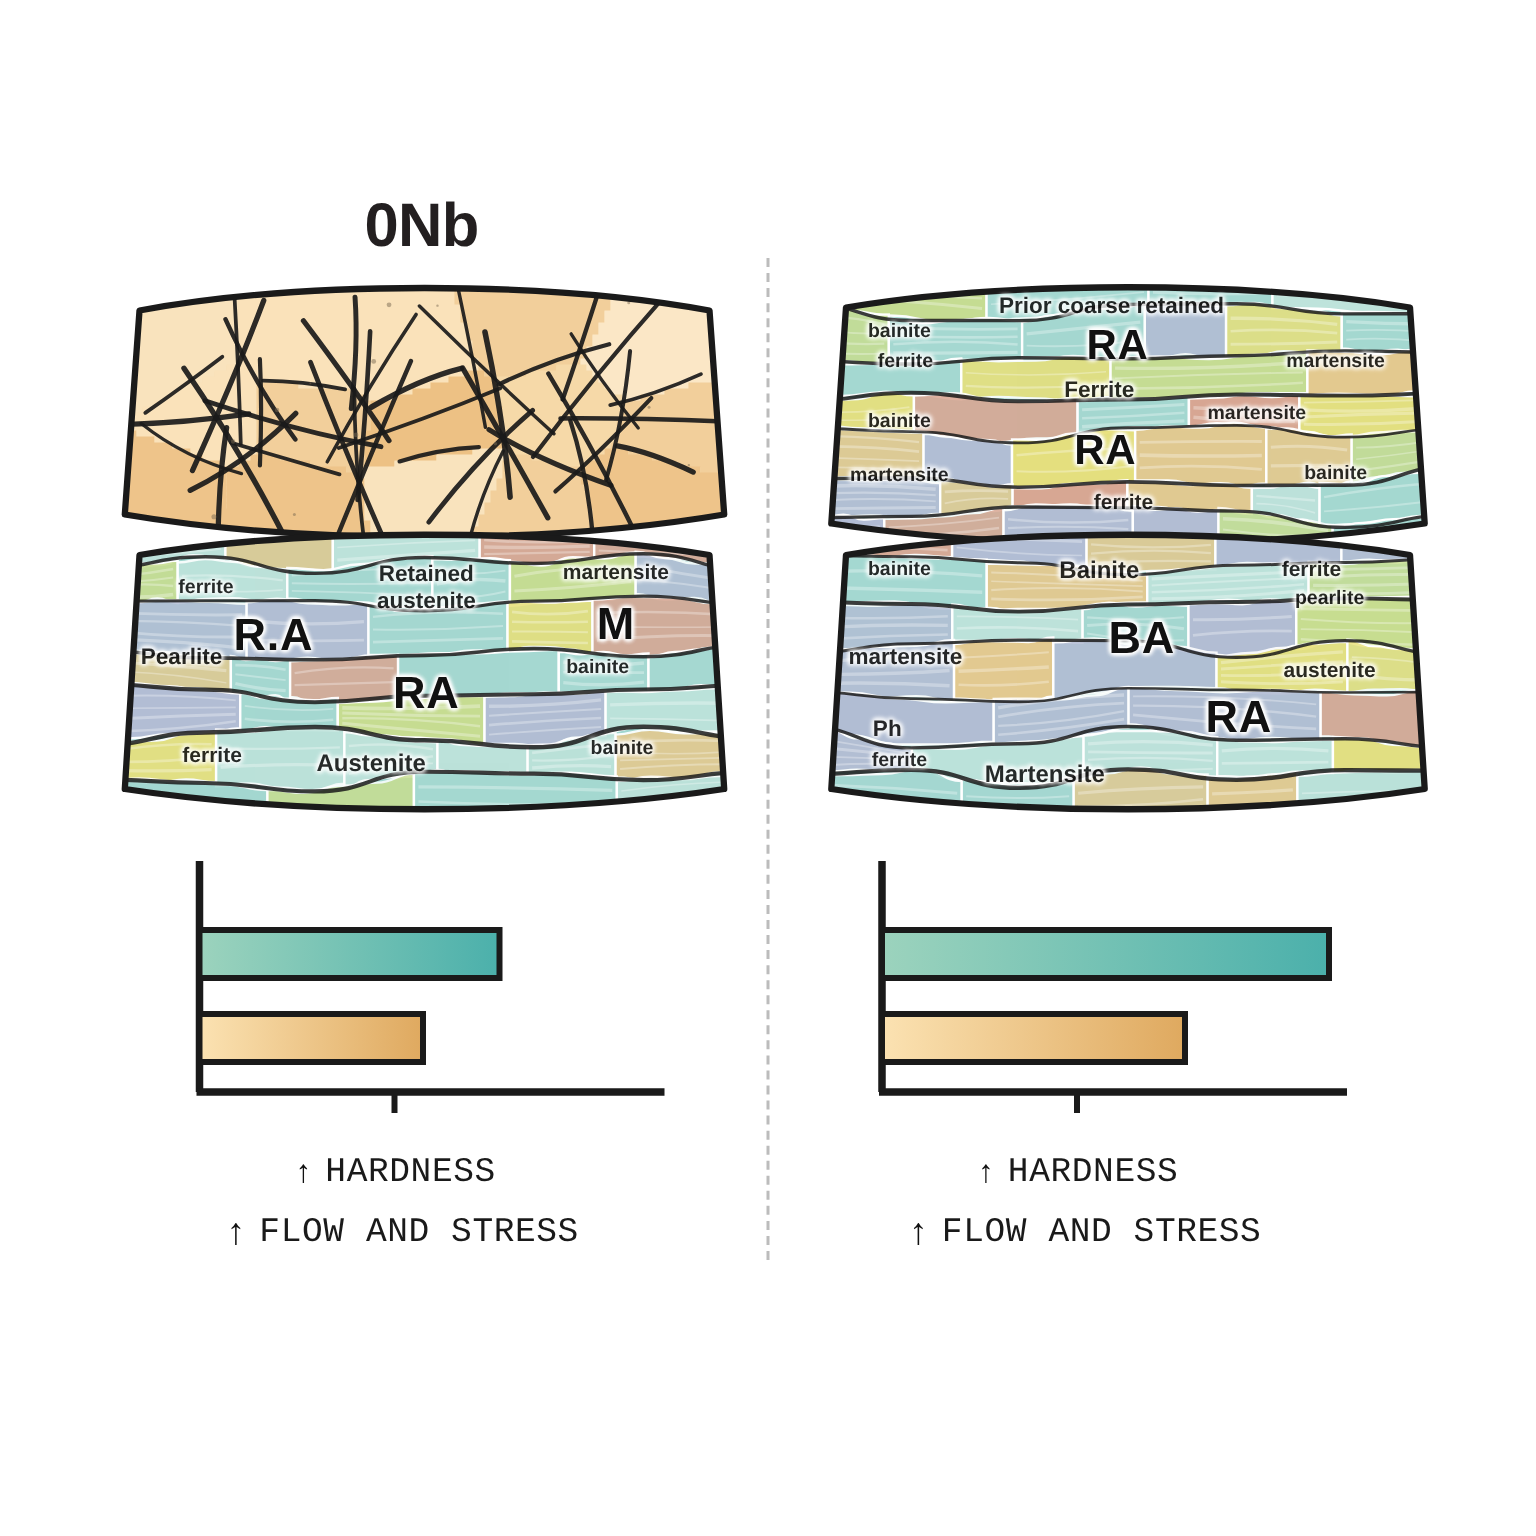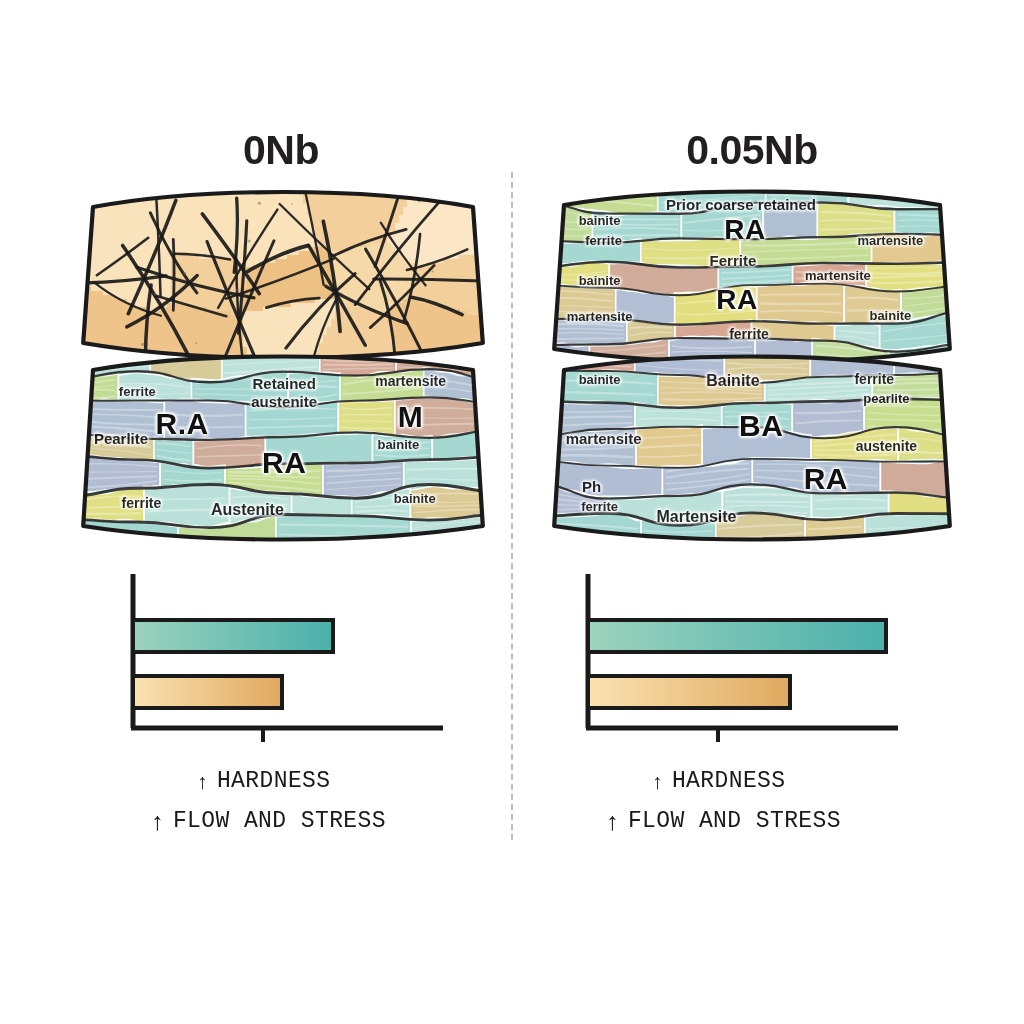--- a/index.html
+++ b/index.html
@@ -58,21 +58,20 @@
   }
   .arrow-glyph.thin{font-size:21px;}
   .lbl-text{display:inline-block;font-family:Liberation Mono, monospace;}
 </style>
 </head>
 <body>
 
 <div id="figure">
 
   <div class="col-title" id="title-left">0Nb</div>
-  <div class="col-title" id="title-right">0.05Nb</div>
 
   <div class="divider"></div>
 
   <div class="panel" id="panel-left-top" style="left:72px;  top:192px;">
       <svg width="422" height="166" viewBox="-7 -7 422 166">
         <defs>
           <clipPath id="clip-panel-left-top">
             <path d="M 14 8 C 122.39999999999999 -12 285.59999999999997 -12 394 8
           L 403.8 144
           C 285.59999999999997 164 122.39999999999999 164 4.2 144 Z"></path>

